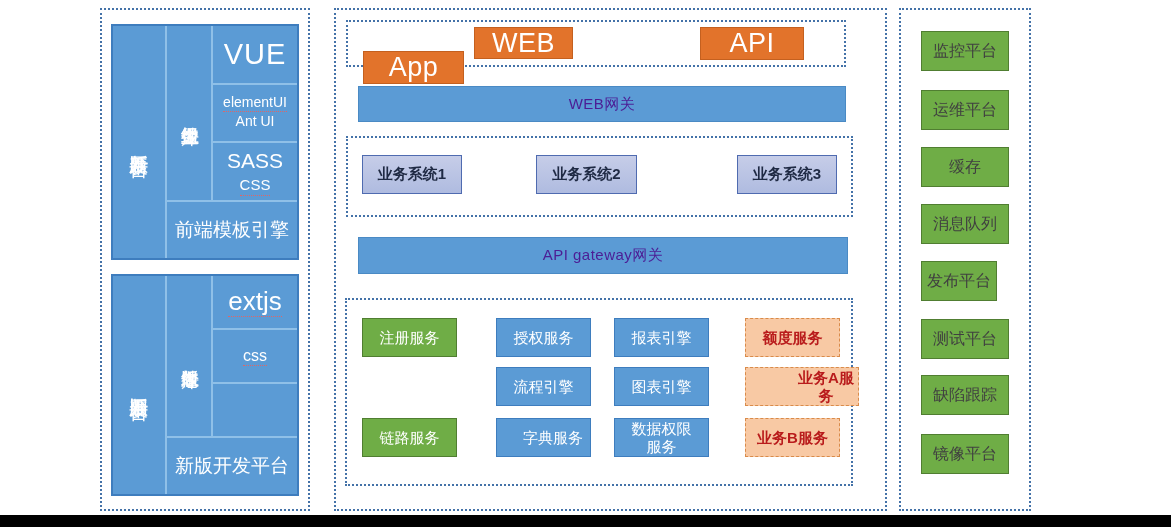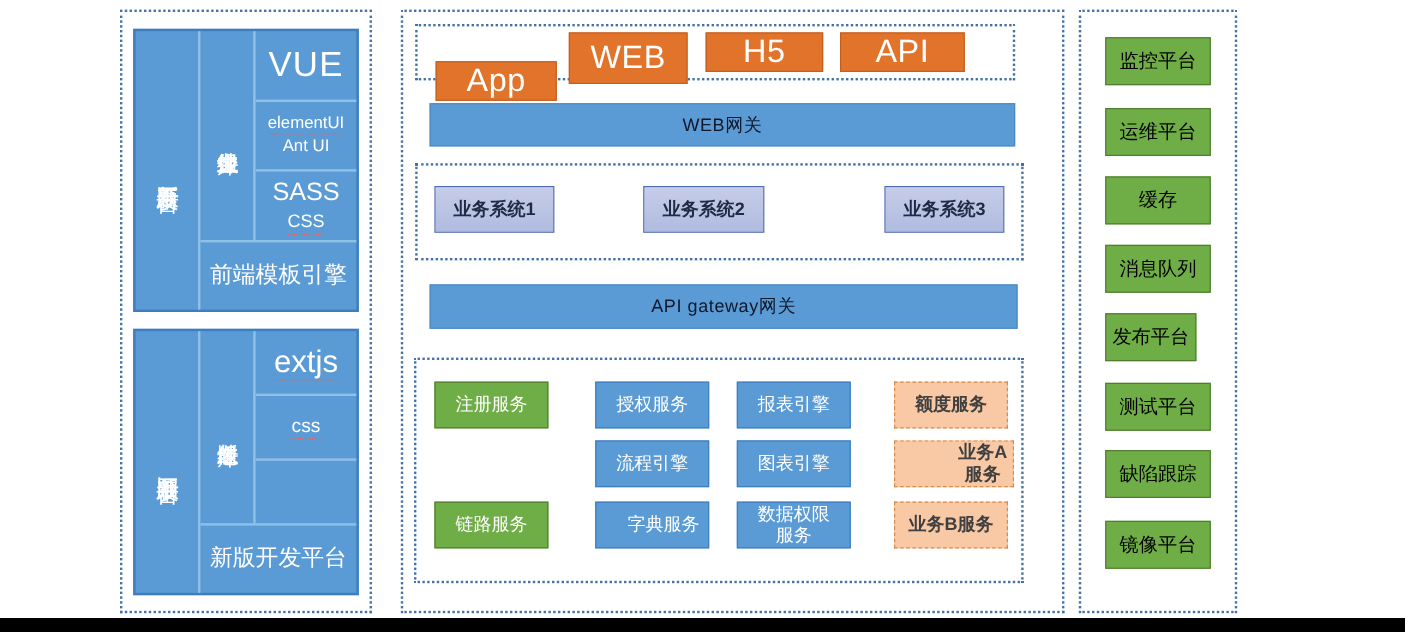--- a/index.html
+++ b/index.html
@@ -93,21 +93,21 @@
     color:#ffffff;
     font-size:27px;
     display:flex;align-items:center;justify-content:center;
     letter-spacing:0.5px;
   }
   .gwbar{
     position:absolute;
     background:#5B9BD5;
     border:1px solid #4A8AC4;
     box-sizing:border-box;
-    color:#0f172a;
+    color:#4c1d95;
     font-size:15px;
     display:flex;align-items:center;justify-content:center;
     letter-spacing:0.5px;
   }
   .bizbox{
     position:absolute;
     background:linear-gradient(to bottom,#C6CDE8,#AFBBE0);
     border:1px solid #4F6BB0;
     box-sizing:border-box;
     color:#1F2A44;
@@ -118,29 +118,29 @@
   .svc{
     position:absolute;
     box-sizing:border-box;
     display:flex;align-items:center;justify-content:center;
     text-align:center;
     font-size:15px;
     line-height:1.2;
   }
   .svc.green{background:#6FAD46;border:1px solid #507E31;color:#ffffff;}
   .svc.blue{background:#5B9BD5;border:1px solid #3E7DBE;color:#ffffff;}
-  .svc.orange{background:#F8C9A4;border:1px dashed #D98B4A;color:#404040;font-weight:bold;}
+  .svc.orange{background:#F8C9A4;border:1px dashed #D98B4A;color:#b91c1c;font-weight:bold;}
 
   
   .platbox{
     position:absolute;
     background:#6FAD46;
     border:1px solid #507E31;
     box-sizing:border-box;
-    color:#000000;
+    color:#404040;
     font-size:16px;
     display:flex;align-items:center;justify-content:center;
   }
   .bottombar{
     position:absolute;left:0;top:515px;width:1171px;height:12px;
     background:#000000;
   }
 </style>
 </head>
 <body>
@@ -191,22 +191,21 @@
       </div>
       <div class="engine">新版开发平台</div>
     </div>
   </div>
 
   <div class="dotgroup" style="left:334px;top:8px;width:553px;height:503px;"></div>
 
   <div class="dotgroup" style="left:346px;top:20px;width:500px;height:47px;"></div>
 
   <div class="chip-orange" style="left:363px;top:27px;width:101px;height:33px;margin-top:24px;">App</div>
-  <div class="chip-orange" style="left:474px;top:27px;width:99px;height:43px;">WEB</div>
-  <div class="chip-orange" style="left:588px;top:27px;width:98px;height:33px;">H5</div>
+  <div class="chip-orange" style="left:474px;top:27px;width:99px;height:32px;">WEB</div>
   <div class="chip-orange" style="left:700px;top:27px;width:104px;height:33px;">API</div>
 
   <div class="gwbar" style="left:358px;top:86px;width:488px;height:36px;">WEB网关</div>
 
   <div class="dotgroup" style="left:346px;top:136px;width:507px;height:81px;"></div>
 
   <div class="bizbox" style="left:362px;top:155px;width:100px;height:39px;">业务系统1</div>
   <div class="bizbox" style="left:536px;top:155px;width:101px;height:39px;">业务系统2</div>
   <div class="bizbox" style="left:737px;top:155px;width:100px;height:39px;">业务系统3</div>
 
@@ -214,21 +213,21 @@
 
   <div class="dotgroup" style="left:345px;top:298px;width:508px;height:188px;"></div>
 
   <div class="svc green" style="left:362px;top:318px;width:95px;height:39px;">注册服务</div>
   <div class="svc blue" style="left:496px;top:318px;width:95px;height:39px;">授权服务</div>
   <div class="svc blue" style="left:614px;top:318px;width:95px;height:39px;">报表引擎</div>
   <div class="svc orange" style="left:745px;top:318px;width:95px;height:39px;">额度服务</div>
 
   <div class="svc blue" style="left:496px;top:367px;width:95px;height:39px;">流程引擎</div>
   <div class="svc blue" style="left:614px;top:367px;width:95px;height:39px;">图表引擎</div>
-  <div class="svc orange" style="left:745px;top:367px;width:100px;height:39px;padding-left:48px;">业务A服务</div>
+  <div class="svc orange" style="left:745px;top:367px;width:114px;height:39px;padding-left:48px;">业务A服务</div>
 
   <div class="svc green" style="left:362px;top:418px;width:95px;height:39px;">链路服务</div>
   <div class="svc blue" style="left:496px;top:418px;width:95px;height:39px;padding-left:19px;">字典服务</div>
   <div class="svc blue" style="left:614px;top:418px;width:95px;height:39px;white-space:pre-line;">数据权限
 服务</div>
   <div class="svc orange" style="left:745px;top:418px;width:95px;height:39px;">业务B服务</div>
 
   <div class="dotgroup" style="left:899px;top:8px;width:132px;height:503px;"></div>
 
   <div class="platbox" style="left:921px;top:31px;width:88px;height:40px;">监控平台</div>

